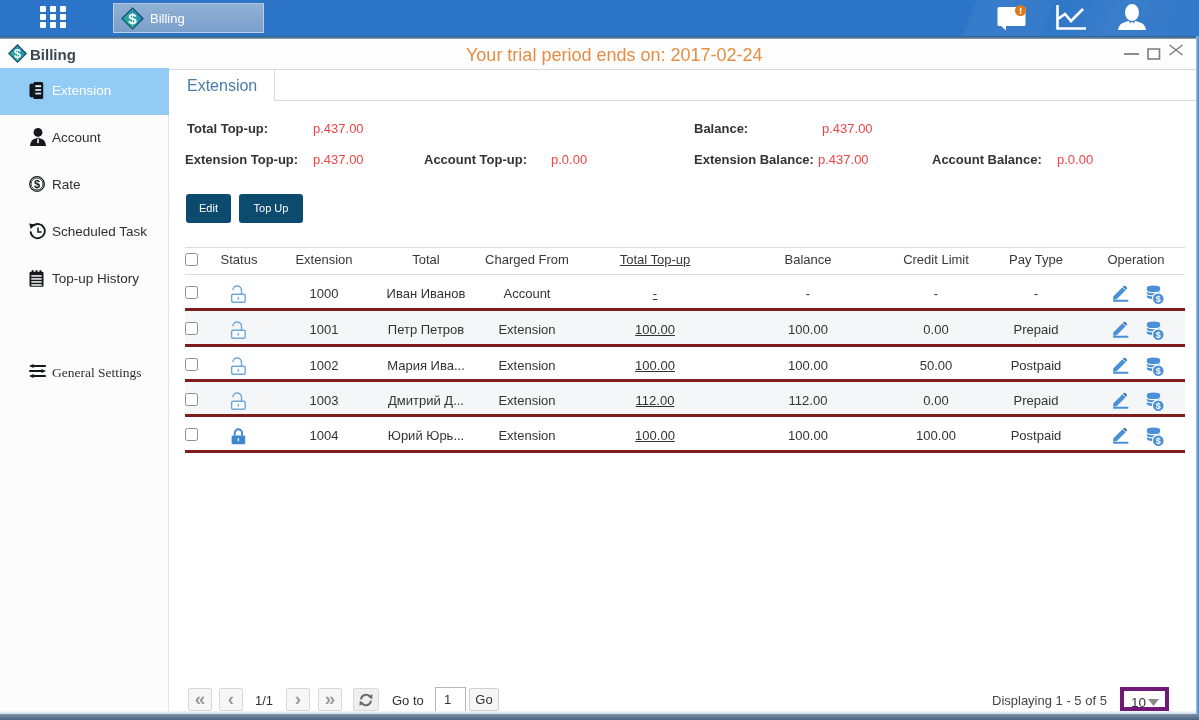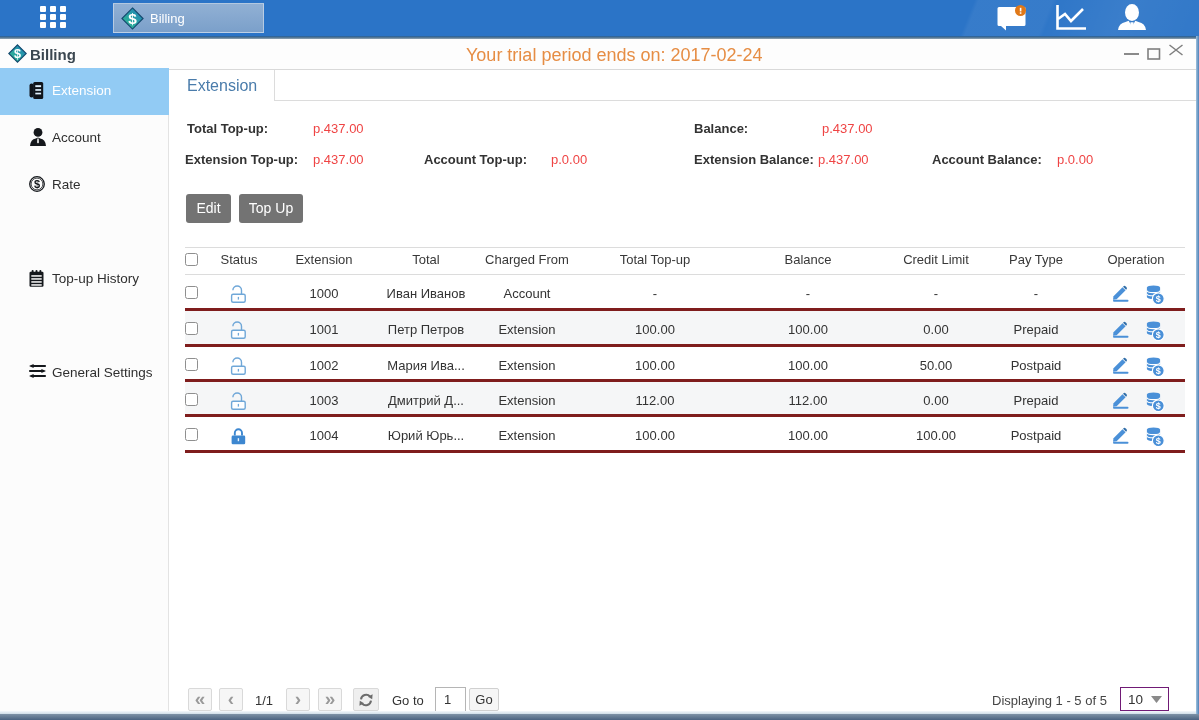--- a/index.html
+++ b/index.html
@@ -36,52 +36,52 @@
 
 
 #content { position:absolute; left:170px; top:70px; width:1029px; height:642px; background:#fff; }
 #tabline { position:absolute; left:275px; top:100px; width:921px; height:1px; background:#dcdcdc; }
 #tabbox { position:absolute; left:170px; top:70px; width:105px; height:31px; background:#fff; border-right:1px solid #dcdcdc; }
 #tabbox span { position:absolute; left:17px; top:7px; font-size:16px; color:#4a7cab; }
 
 .slabel { position:absolute; font-weight:bold; color:#333; }
 .sval { position:absolute; color:#ef4444; }
 
-.btn { position:absolute; background:#737373; color:#fff; border-radius:3px; text-align:center; font-size:14px; }
+.btn { position:absolute; background:#0c4a6e; color:#fff; border-radius:3px; text-align:center; font-size:11px; }
 
 
 #table { position:absolute; left:185px; top:247px; width:1000px; }
 #thead { position:relative; height:28px; border-top:1px solid #dcdcdc; border-bottom:1px solid #dcdcdc; }
 #thead div { position:absolute; top:4px; text-align:center; color:#383838; }
 .trow { position:relative; height:35.3px; border-bottom:3px solid #7f1d1d; }
 .trow.first { height:36.4px; }
 .trow.alt { background:#f5f6f7; }
 .trow div { position:absolute; top:11px; text-align:center; color:#333; }
 .trow svg.lock { position:absolute; left:44px; top:9px; }
 .cb { position:absolute; width:13px; height:13px; border:1px solid #8f8f8f; border-radius:2.5px; background:#fff; }
 .col-st  { left:24px;  width:60px; }
 .col-ext { left:99px;  width:80px; }
 .col-nm  { left:191px; width:100px; }
 .col-cf  { left:292px; width:100px; }
-.col-tt  { left:420px; width:100px; }
+.col-tt  { left:420px; width:100px;text-decoration:underline; }
 .col-bl  { left:573px; width:100px; }
 .col-cl  { left:701px; width:100px; }
 .col-pt  { left:801px; width:100px; }
 .col-op  { left:902px; width:98px; }
 .trow svg.op1 { position:absolute; left:926px; top:7px; }
 .trow svg.op2 { position:absolute; left:958px; top:8px; }
 
 
 .pgbtn { position:absolute; top:688px; width:24px; height:23px; background:#f6f6f6; border:1px solid #d9d9d9; border-radius:2px; color:#9a9a9a; text-align:center; font-size:19px; line-height:19px; font-weight:bold; }
 #pgtext { position:absolute; left:248px; top:693px; width:32px; text-align:center; color:#333; }
 #goto { position:absolute; left:392px; top:693px; color:#333; }
 #gotoinput { position:absolute; left:435px; top:687px; width:31px; height:25px; border:1px solid #b5b5b5; background:#fff; padding-left:8px; line-height:23px; color:#333; }
 #gobtn { position:absolute; left:469px; top:688px; width:30px; height:23px; background:#f6f6f6; border:1px solid #d0d0d0; border-radius:2px; text-align:center; line-height:21px; color:#333; }
 #displaying { position:absolute; left:992px; top:693px; color:#454545; }
-#pagesel { position:absolute; left:1120px; top:687px; width:49px; height:24px; border:1px solid #701a75; background:#fff; }
+#pagesel { position:absolute; left:1120px; top:687px; width:49px; height:24px; border:4px solid #701a75; background:#fff; }
 #pagesel .n { position:absolute; left:7px; top:4px; color:#333; font-size:13.5px; }
 
 
 #bottomstrip1 { position:absolute; left:0; top:711px; width:1199px; height:3px; background:linear-gradient(180deg,#f4f8fb,#cfdde8); }
 #bottomstrip2 { position:absolute; left:0; top:714px; width:1199px; height:6px; background:linear-gradient(180deg,#7e92a6,#4b6381); }
 #rightstrip { position:absolute; left:1196px; top:36px; width:3px; height:678px; background:linear-gradient(90deg,#9fc2de,#4f80b6); }
 </style>
 </head>
 <body>
 
@@ -170,34 +170,42 @@
     <span class="lbl">Account</span>
   </div>
   <div class="mitem" style="top:94px;">
     <svg width="16" height="16" viewBox="0 0 16 16">
       <circle cx="8" cy="8" r="7.3" fill="none" stroke="#15181c" stroke-width="1.3"></circle>
       <circle cx="8" cy="8" r="5.9" fill="none" stroke="#15181c" stroke-width="0.8"></circle>
       <text x="8" y="12.1" font-size="11" font-weight="bold" fill="#15181c" text-anchor="middle" font-family="Liberation Sans">$</text>
     </svg>
     <span class="lbl">Rate</span>
   </div>
+  <div class="mitem" style="top:141px;">
+    <svg width="17" height="17" viewBox="0 0 17 17">
+      <path d="M4,2.8 A7.1,7.1 0 1 1 1.6,8.4" fill="none" stroke="#15181c" stroke-width="1.8"></path>
+      <polygon points="0.2,0.6 6.4,1.6 1.7,5.9" fill="#15181c"></polygon>
+      <path d="M9,4.6 V9 H12.6" fill="none" stroke="#15181c" stroke-width="1.5"></path>
+    </svg>
+    <span class="lbl">Scheduled Task</span>
+  </div>
   <div class="mitem" style="top:188px;">
     <svg width="15" height="17" viewBox="0 0 15 17">
       <rect x="0.5" y="1.8" width="14" height="15" rx="1.2" fill="#15181c"></rect>
       <rect x="2.6" y="0" width="2" height="3.6" rx="1" fill="#15181c"></rect>
       <rect x="6.5" y="0" width="2" height="3.6" rx="1" fill="#15181c"></rect>
       <rect x="10.4" y="0" width="2" height="3.6" rx="1" fill="#15181c"></rect>
       <rect x="2.3" y="5.2" width="10.4" height="1.5" fill="#fbfbfb"></rect>
       <rect x="2.3" y="8.2" width="10.4" height="1.5" fill="#fbfbfb"></rect>
       <rect x="2.3" y="11.2" width="10.4" height="1.5" fill="#fbfbfb"></rect>
       <rect x="2.3" y="14.2" width="10.4" height="1.5" fill="#fbfbfb"></rect>
     </svg>
     <span class="lbl">Top-up History</span>
   </div>
-  <div class="mitem" style="top:282px;">
+  <div class="mitem" style="top:282px;font-family:Liberation Serif, serif;">
     <svg width="17" height="14" viewBox="0 0 17 14">
       <rect x="1.8" y="1" width="15" height="2" fill="#15181c"></rect>
       <polygon points="0,2 4.6,0 4.6,4" fill="#15181c"></polygon>
       <rect x="0.2" y="6" width="15" height="2" fill="#15181c"></rect>
       <polygon points="17,7 12.4,5 12.4,9" fill="#15181c"></polygon>
       <rect x="1.8" y="11" width="15" height="2" fill="#15181c"></rect>
       <polygon points="0,12 4.6,10 4.6,14" fill="#15181c"></polygon>
     </svg>
     <span class="lbl">General Settings</span>
   </div>

